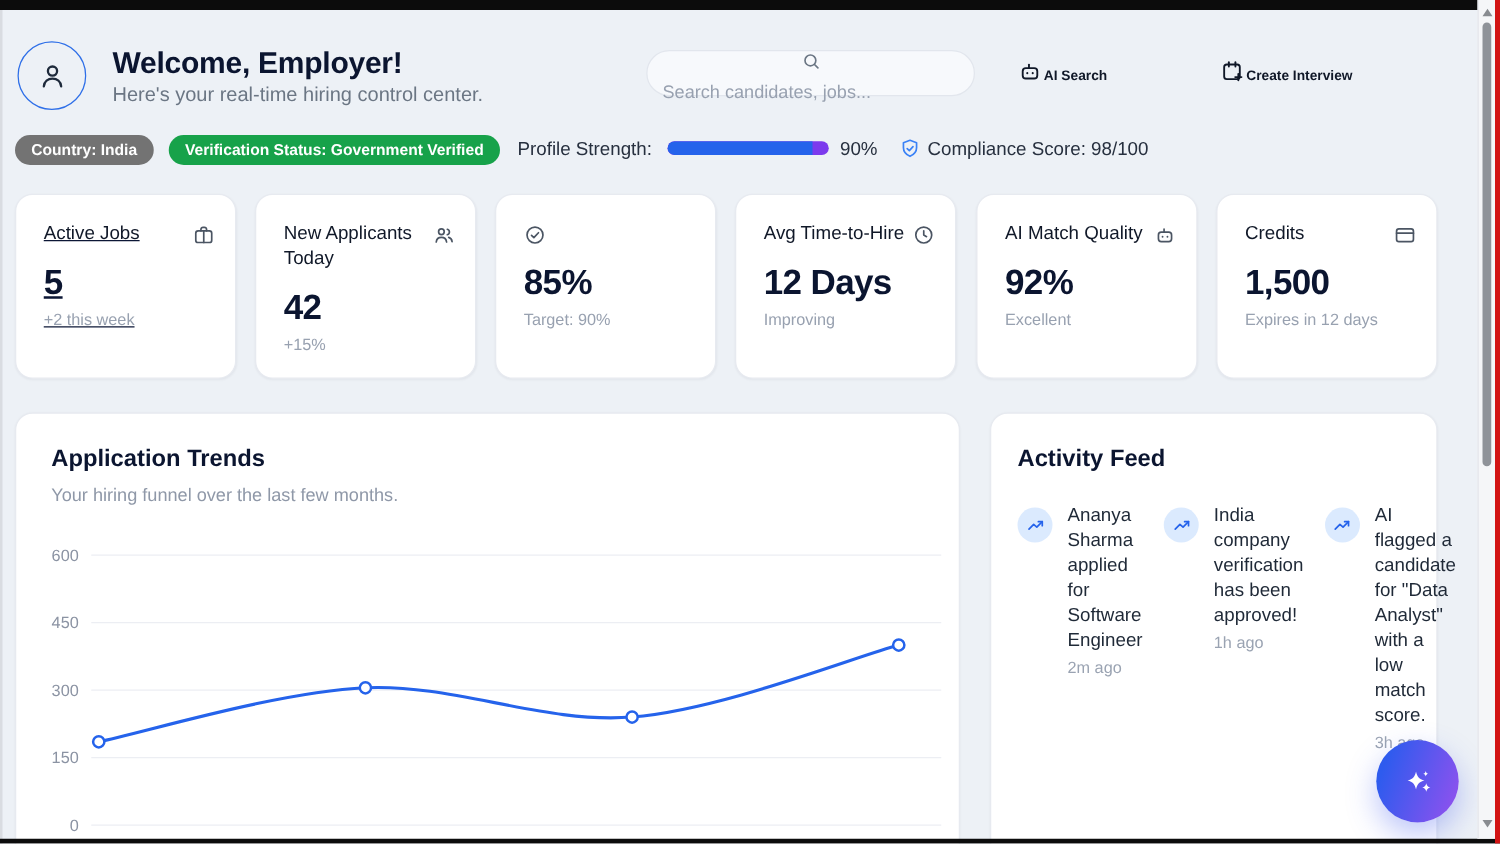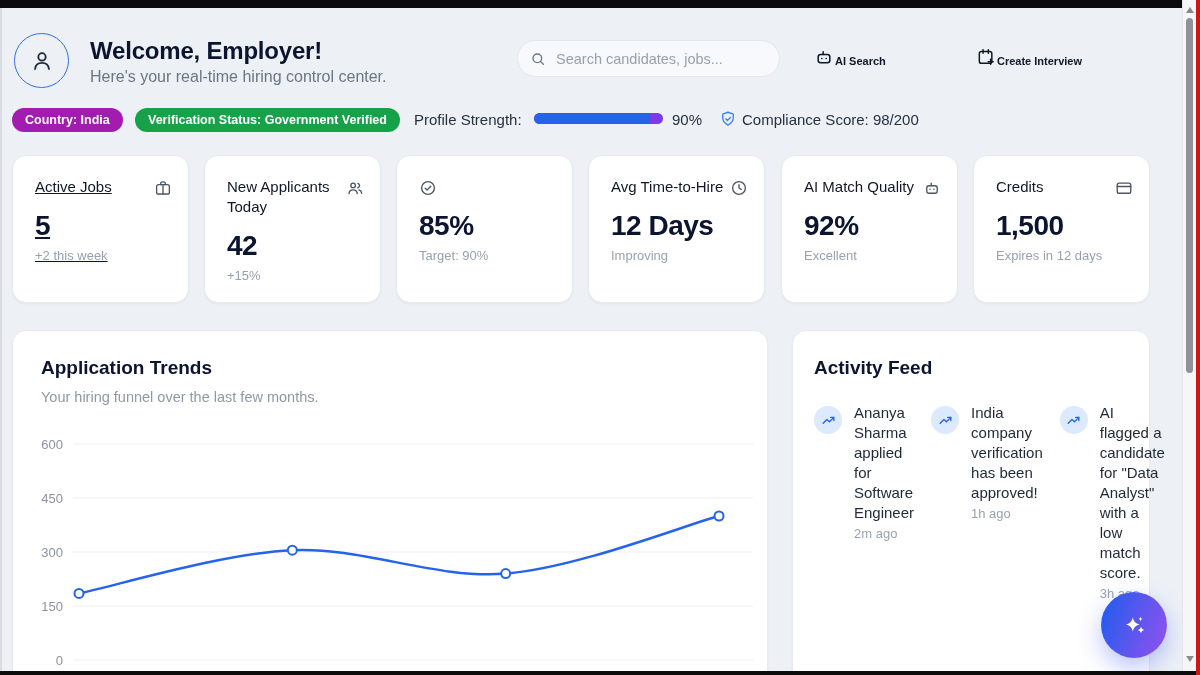--- a/index.html
+++ b/index.html
@@ -18,34 +18,34 @@
   .scroll-arrow{position:absolute;left:2.5px;width:0;height:0;border-left:4px solid transparent;border-right:4px solid transparent;}
   .scroll-arrow.up{top:7px;border-bottom:6px solid #888b90;}
   .scroll-arrow.down{bottom:9px;border-top:6px solid #888b90;}
 
   
   .avatar{left:14px;top:33px;width:53px;height:53px;border-radius:50%;border:1.5px solid #2e6fe8;
           display:flex;align-items:center;justify-content:center;color:#1e2a3b;background:transparent;cursor:pointer;}
   .page-title{left:90px;top:37px;font-size:24px;font-weight:700;letter-spacing:-.2px;color:#0b1530;}
   .page-subtitle{left:90px;top:68px;font-size:16px;color:#6b7684;}
   .search{left:517px;top:40px;width:263px;height:37px;box-sizing:border-box;border-radius:19px;
-          background:#f7f9fc;border:1px solid #e2e6ed;display:flex;align-items:center;padding:0 12px;gap:8px;}
+          background:#f7f9fc;border:1px solid #e2e6ed;display:flex;align-items:center;padding:0 12px;gap:8px;flex-direction:column;}
   .search input{border:none;outline:none;background:transparent;font-family:"Liberation Sans",sans-serif;
           font-size:14.5px;color:#334155;width:100%;}
   .search input::placeholder{color:#98a1b0;}
   .search .ico{color:#6b7684;}
   .hbtn{top:47px;display:flex;align-items:flex-end;gap:1px;font-size:11px;font-weight:600;color:#101828;cursor:pointer;}
   .hbtn .ico{color:#101828;}
   .hbtn.ai{left:814px;}
   .hbtn.create{left:976px;}
 
   
   .badge{top:108px;height:24px;display:flex;align-items:center;padding:0 13px;border-radius:12px;
          color:#fff;font-size:12.5px;font-weight:700;}
-  .badge.country{left:12px;background:#a21caf;}
+  .badge.country{left:12px;background:#737373;}
   .badge.verified{left:135px;background:#17a24a;}
   .ps-label{left:414px;top:111px;font-size:15px;color:#27303f;}
   .ps-bar{left:534px;top:113px;width:129px;height:11px;border-radius:6px;background:#7c3aed;overflow:hidden;}
   .ps-fill{height:100%;background:#2563eb;border-radius:6px 0 0 6px;}
   .ps-pct{left:672px;top:111px;font-size:15px;color:#27303f;}
   .shield{left:719px;top:110px;color:#3b82f6;}
   .comp-label{left:742px;top:111px;font-size:15px;color:#27303f;}
 
   
   .card{position:absolute;background:#fff;border:1px solid #e7eaf0;border-radius:14px;
@@ -137,21 +137,21 @@
   <div class="abs ps-bar">
     <div class="ps-fill" style="width: 90%;"></div>
   </div>
   <div class="abs ps-pct">90%</div>
   <span class="abs shield">
     <svg width="18" height="18" viewBox="0 0 24 24" fill="none" stroke="currentColor" stroke-width="1.8" stroke-linecap="round" stroke-linejoin="round">
       <path d="M12 3l7 2.6v5.2c0 4.3-2.8 7.3-7 9.3-4.2-2-7-5-7-9.3V5.6z"></path>
       <polyline points="9,11.8 11.3,14 15.2,9.8"></polyline>
     </svg>
   </span>
-  <div class="abs comp-label">Compliance Score: 98/200</div>
+  <div class="abs comp-label">Compliance Score: 98/100</div>
 
   <div class="card stat" style="left:12px;text-decoration:underline;">
     <div class="stat-head">
       <div class="stat-label">Active Jobs</div>
       <span class="stat-icon">
         <svg width="18" height="18" viewBox="0 0 24 24" fill="none" stroke="currentColor" stroke-width="1.8" stroke-linecap="round" stroke-linejoin="round">
           <rect x="3.5" y="7.5" width="17" height="12.5" rx="2.5"></rect>
           <path d="M9 7.5V6a2.2 2.2 0 0 1 2.2-2.2h1.6A2.2 2.2 0 0 1 15 6v1.5"></path>
           <line x1="12" y1="7.5" x2="12" y2="20"></line>
         </svg>

